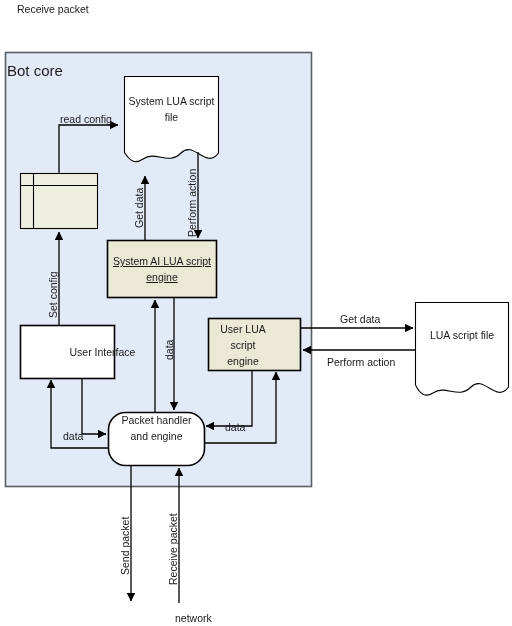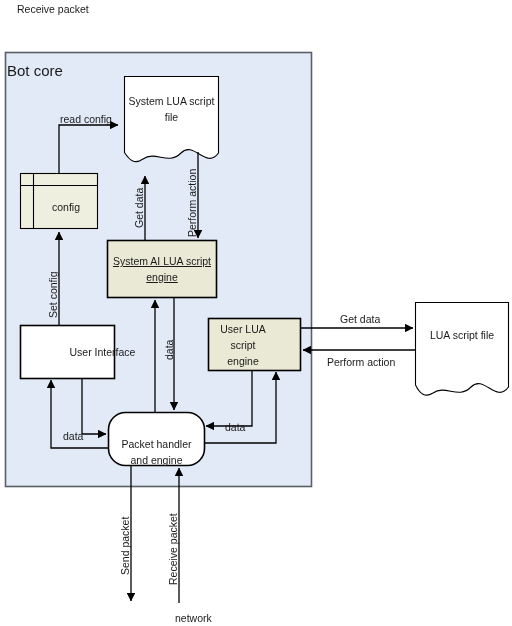--- a/index.html
+++ b/index.html
@@ -84,31 +84,30 @@
     <path d="M179,603 L179,468" fill="none" stroke="#000000" stroke-width="1.3" marker-end="url(#arrow)"></path>
   </svg>
 
   <div class="lbl" style="left:17px;top:3px;">Receive packet</div>
 
   <div class="title" style="left:7px;top:62px;">Bot core</div>
 
   <div class="boxlbl" style="left:124px;top:92px;width:95px;height:34px;white-space:pre-line;">System LUA script
 file</div>
 
-  <div class="boxlbl" style="left:34px;top:186px;width:64px;height:42px;">config</div>
 
   <div class="boxlbl" style="left:109px;top:241px;width:106px;height:56px;white-space:pre-line;text-decoration:underline;">System AI LUA script
 engine</div>
 
   <div class="boxlbl" style="left:21px;top:326px;width:93px;height:52px;padding-left:35px;">User Interface</div>
 
   <div class="boxlbl" style="left:209px;top:319px;width:68px;height:51px;white-space:pre-line;">User LUA script
 engine</div>
 
-  <div class="boxlbl" style="left:109px;top:422px;width:95px;height:60px;white-space:pre-line;border-radius:6px;">Packet handler
+  <div class="boxlbl" style="left:109px;top:398px;width:95px;height:60px;white-space:pre-line;border-radius:6px;">Packet handler
 and engine</div>
 
   <div class="boxlbl" style="left:416px;top:318px;width:92px;height:34px;">LUA script file</div>
 
   <div class="lbl" style="left:60px;top:113px;">read config</div>
 
   <div class="lbl" style="left:63px;top:430px;">data</div>
 
   <div class="lbl" style="left:225px;top:421px;">data</div>
 

